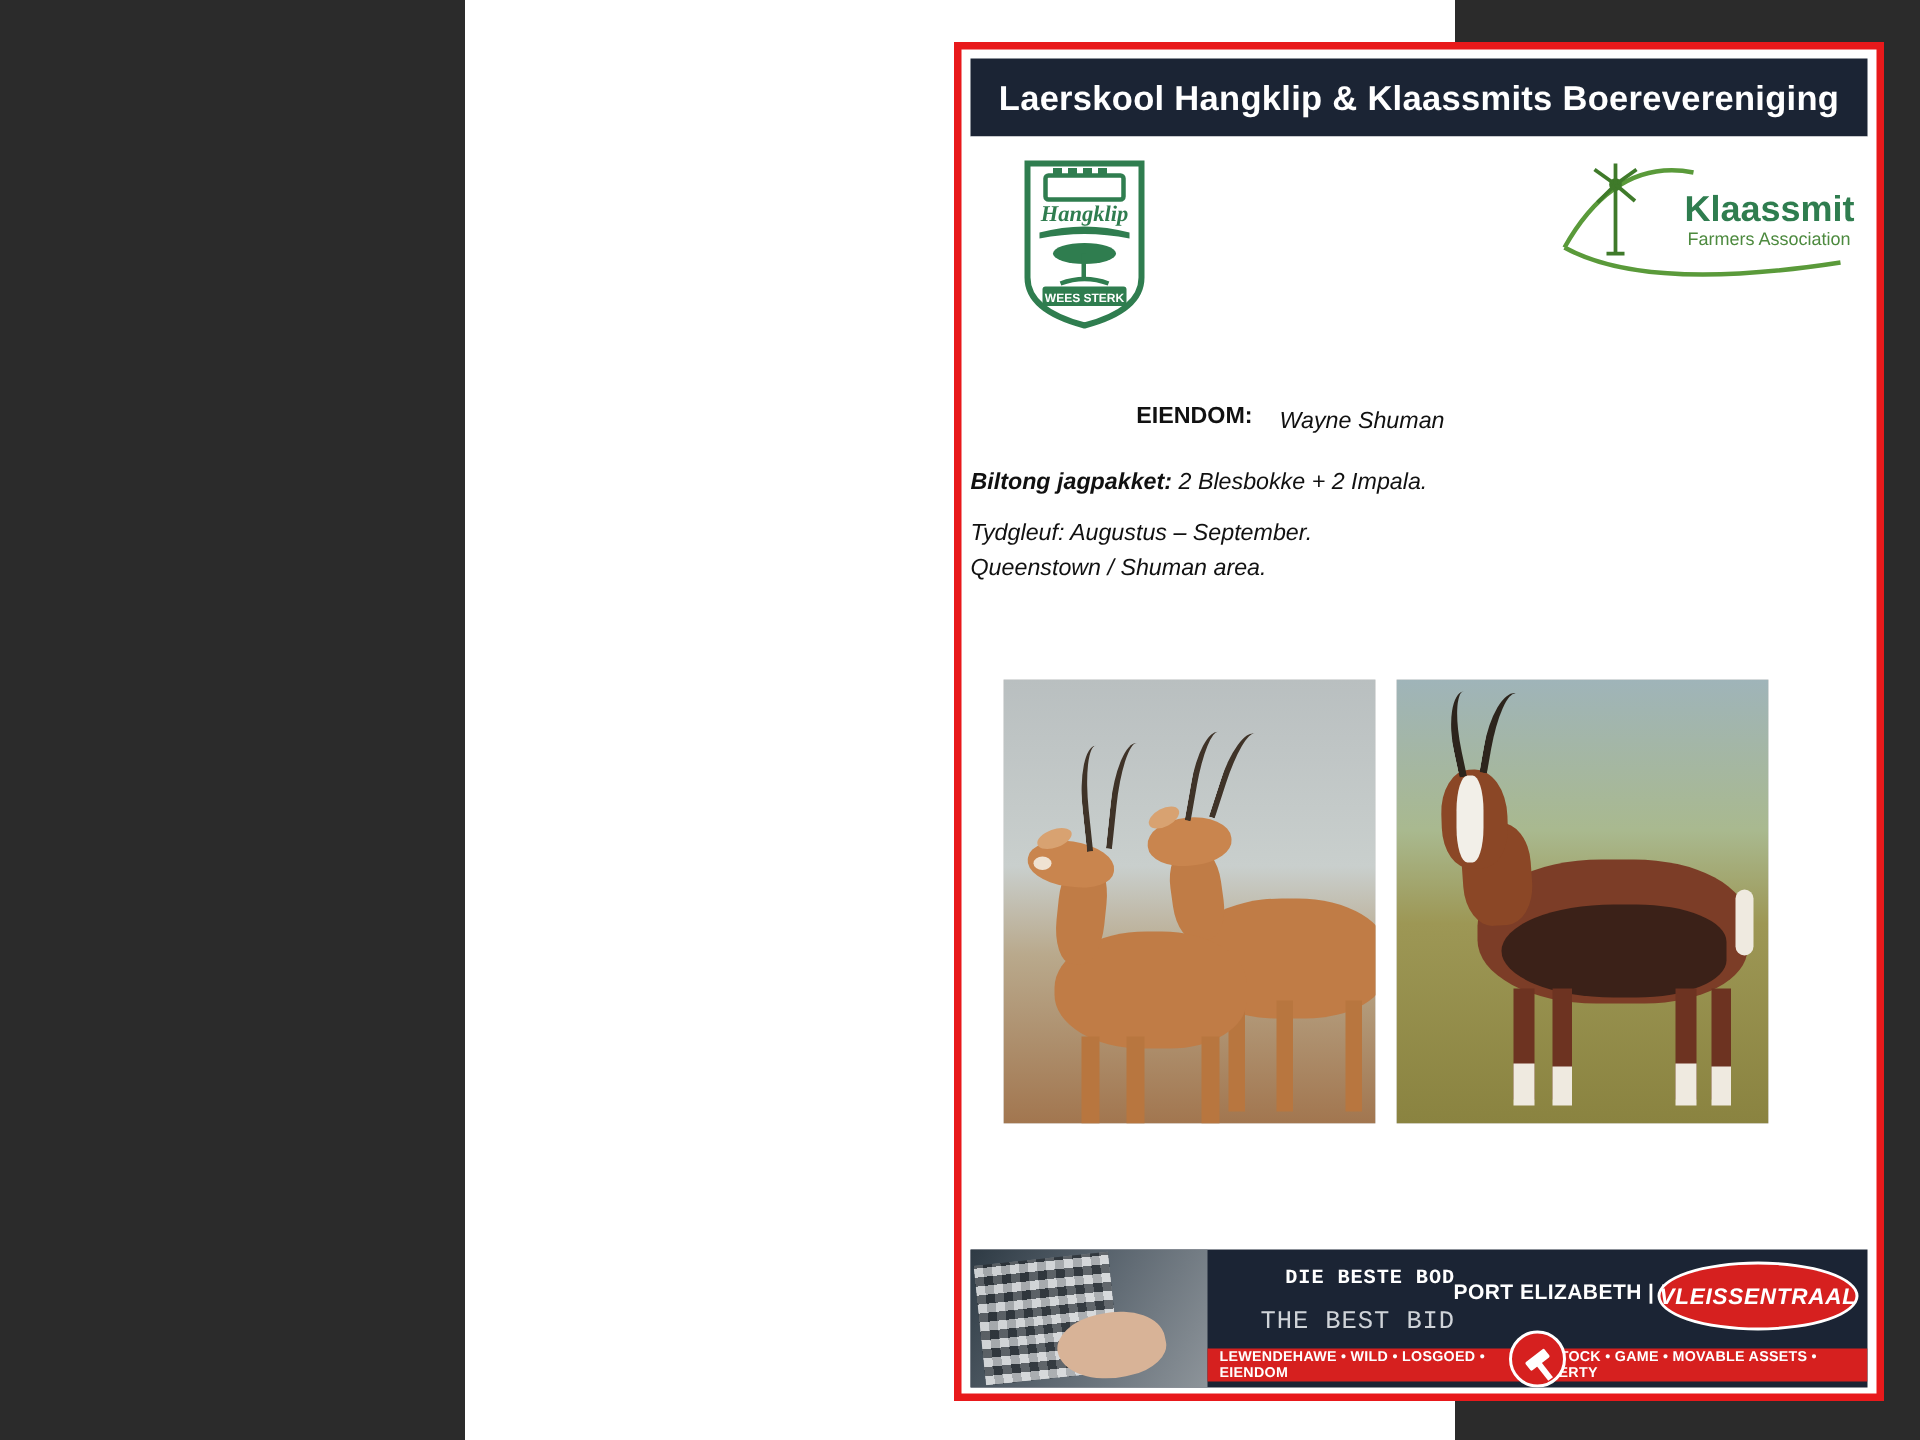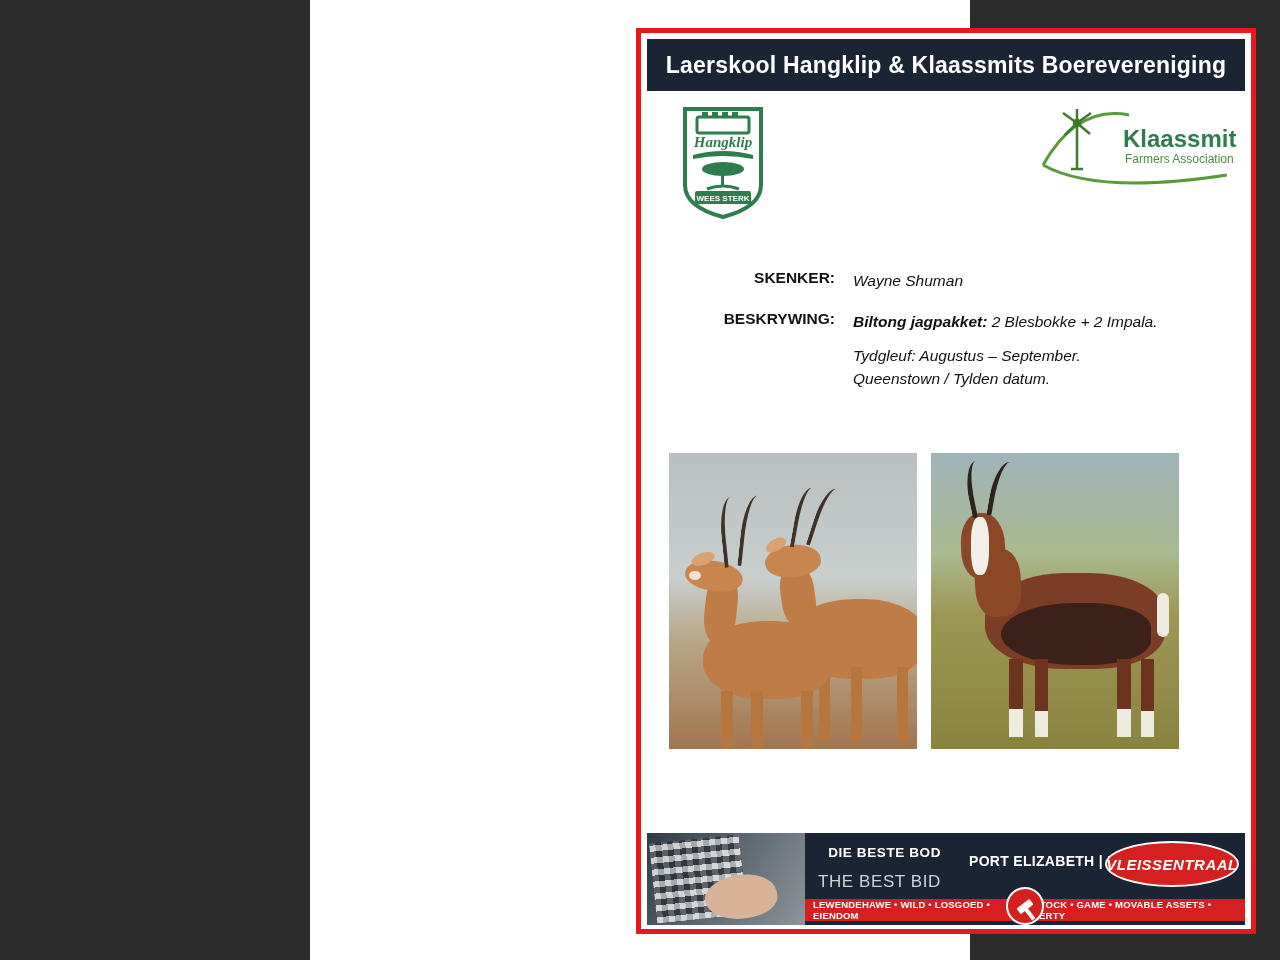--- a/index.html
+++ b/index.html
@@ -252,24 +252,25 @@
   .f-hand {
     position: absolute;
     left: 58px; top: 42px;
     width: 72px; height: 44px;
     background: #d8b397;
     border-radius: 45% 55% 40% 60%;
     transform: rotate(-12deg);
   }
   .f-slogan {
     position: absolute;
-    left: 144px; top: 12px;
+    left: 173px; top: 12px;
     width: 150px;
     text-align: right;
     color: #ffffff;
+    font-family: Liberation Mono, monospace;
   }
   .f-slogan .l1 { font-size: 13.5px; font-weight: bold; letter-spacing: .6px; }
   .f-slogan .l2 { font-size: 17px; color: #cfd3d8; letter-spacing: .6px; margin-top: 12px;}
   .f-city {
     position: absolute;
     left: 322px; top: 20px;
     color: #ffffff;
     font-size: 14px;
     font-weight: 600;
     letter-spacing: .3px;
@@ -388,32 +389,31 @@
                 <line x1="40" y1="20" x2="40" y2="6"></line>
               </g>
               <text x="86" y="44" font-family="Liberation Sans, sans-serif" font-size="24" font-weight="bold" fill="#2f7d4f">Klaassmits</text>
               <text x="88" y="60" font-family="Liberation Sans, sans-serif" font-size="12" fill="#4d8a3f">Farmers Association</text>
             </svg>
           </div>
 
 
           <div class="details">
             <div class="row">
-              <div class="row-label">SKENKER:</div>
+              <div class="row-label">EIENDOM:</div>
               <div class="row-value">Wayne Shuman</div>
             </div>
             <div class="row">
-              <div class="row-label">BESKRYWING:</div>
               <div class="row-value">
                 <div>
                   <span class="bold">Biltong jagpakket:</span>
                   <span>2 Blesbokke + 2 Impala.</span>
                 </div>
                 <div class="gap">Tydgleuf: Augustus – September.</div>
-                <div>Queenstown / Tylden datum.</div>
+                <div>Queenstown / Shuman area.</div>
               </div>
             </div>
           </div>
 
           <div class="photos">
 
             <div class="photo">
               <div class="impala-scene">
 
                 <div class="imp-body" style="left:120px; top:146px; width:136px; height:80px;"></div>

